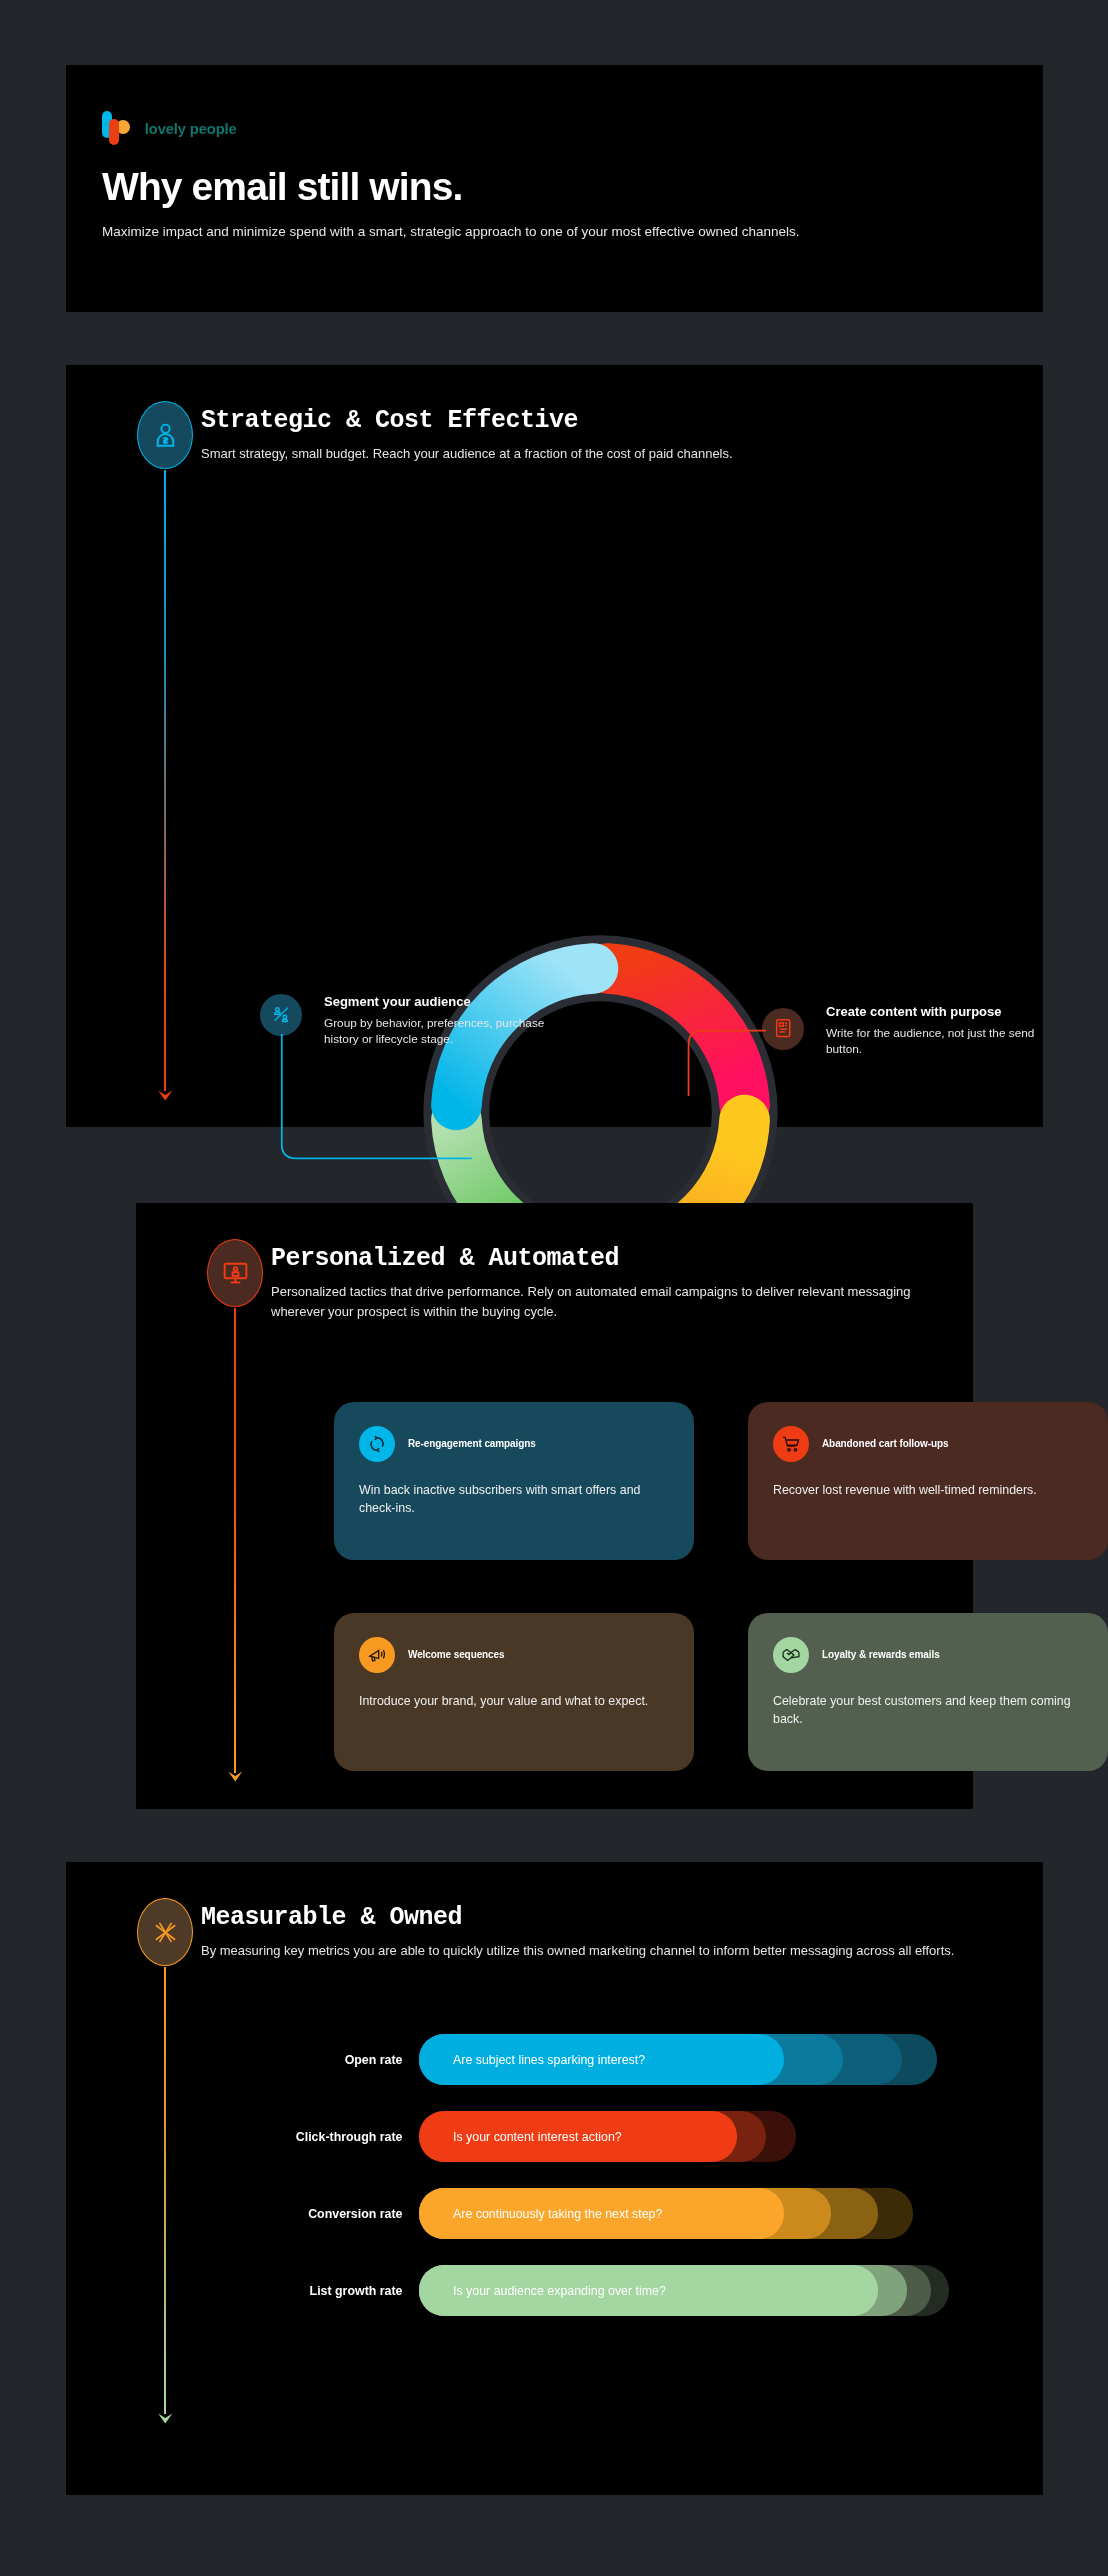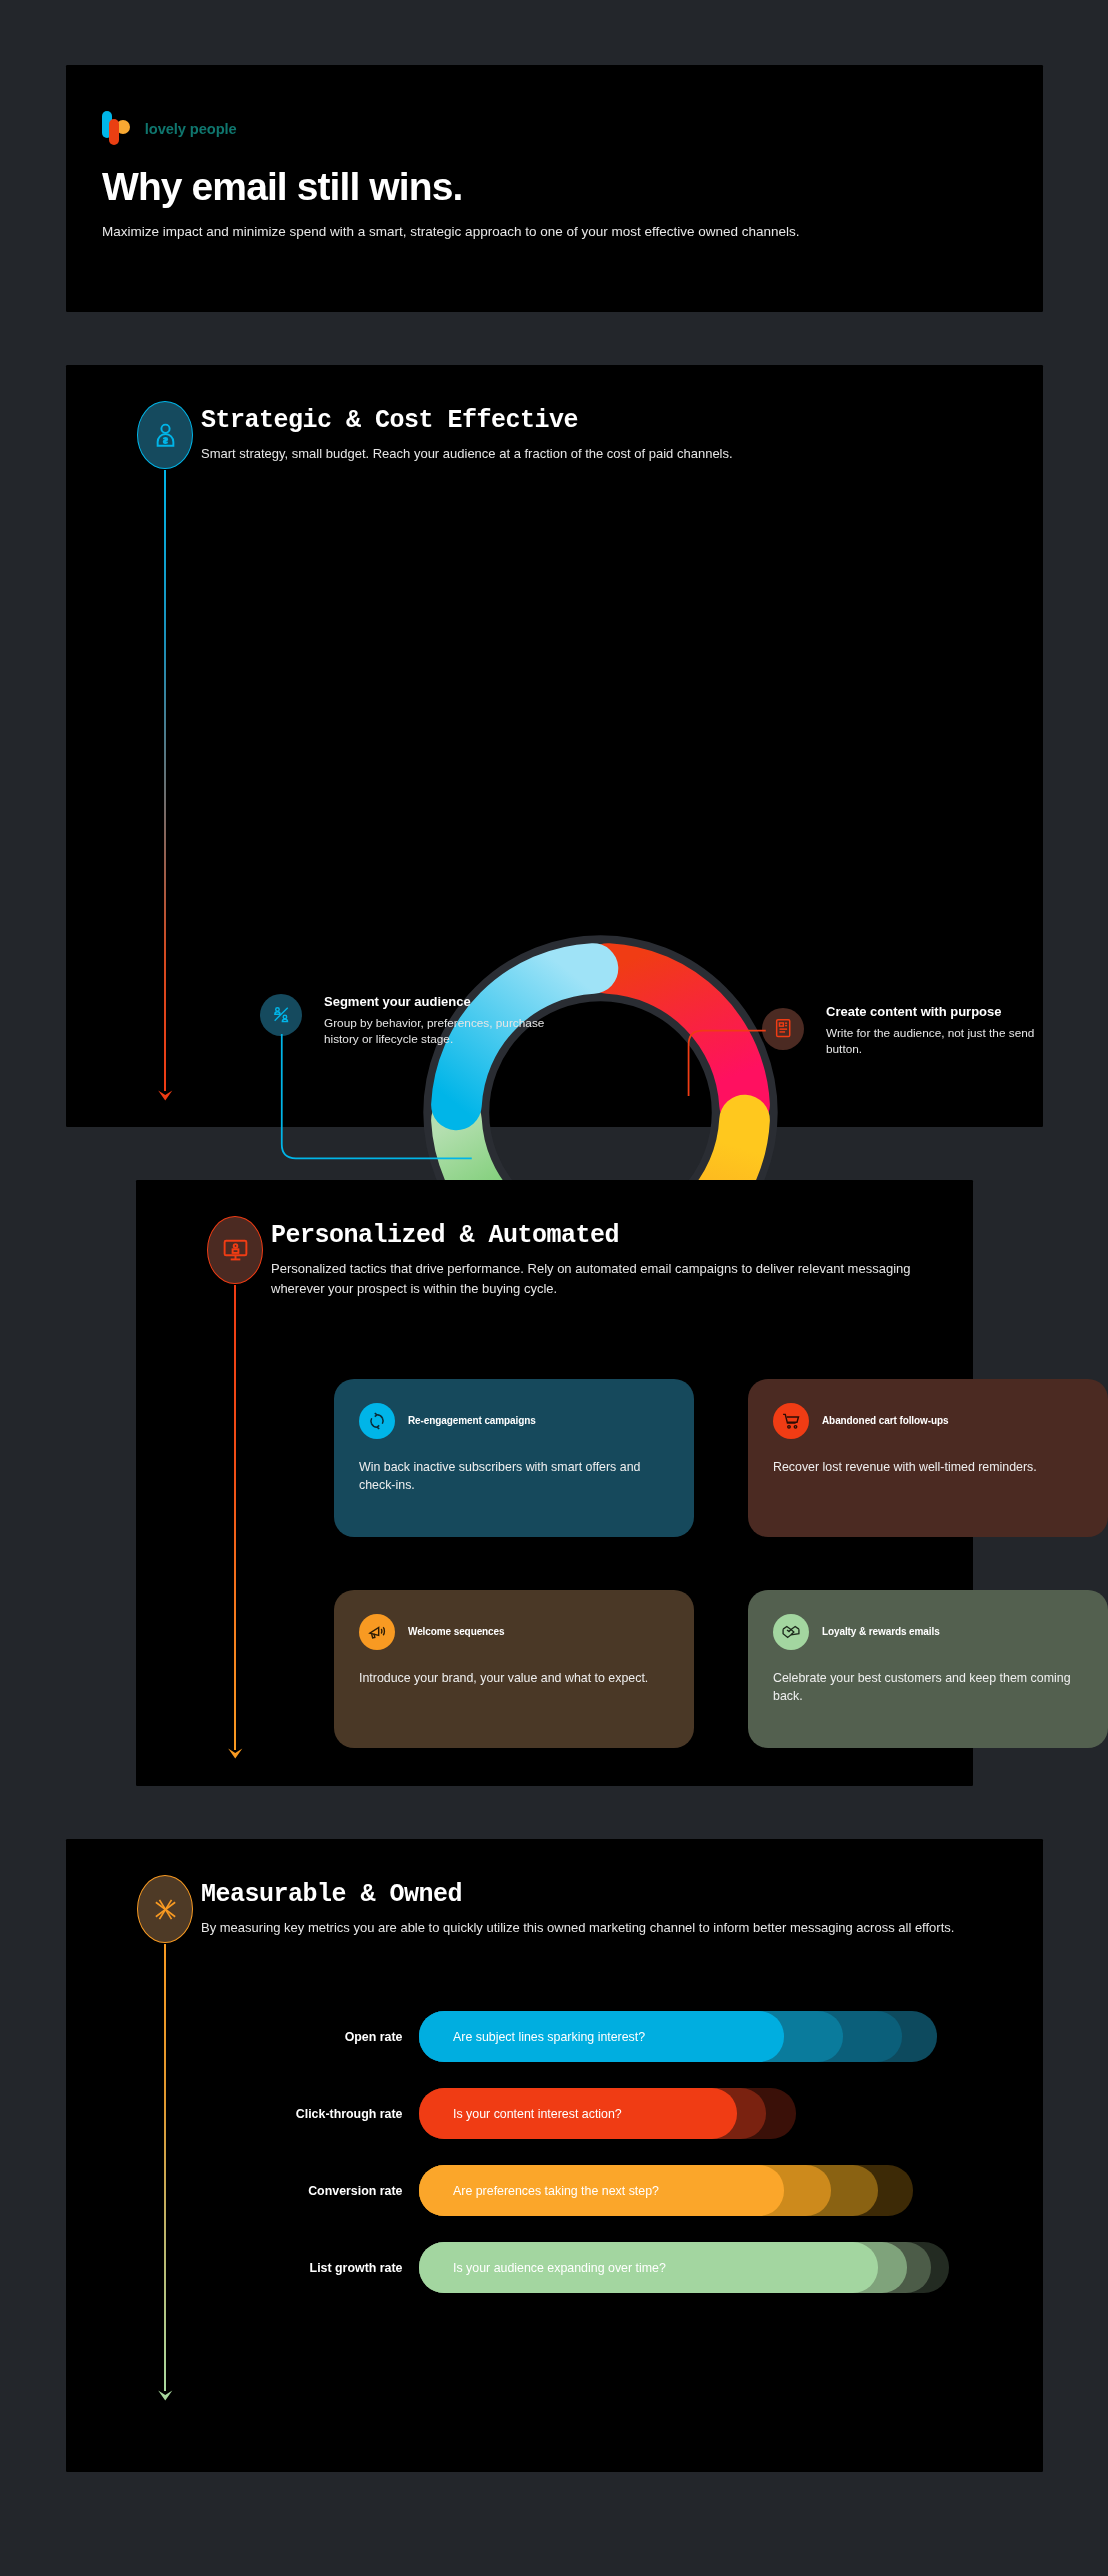--- a/index.html
+++ b/index.html
@@ -75,21 +75,21 @@
   .node .node-ico {
     width: 42px; height: 42px; border-radius: 50%;
     display:flex; align-items:center; justify-content:center; position:absolute;
   }
   .node .node-ico svg { width: 22.4px; height: 22.4px; }
   .node .node-txt { position: absolute; }
   .node .node-title { color:#fff; font-size:13px; font-weight:bold; line-height:1.25; }
   .node .node-body { color:#e6e6e6; font-size:11.8px; line-height:1.42; margin-top:4.7px; font-weight:300; }
 
   
-  #s3 { width: 837px; margin-top: 53px; height: 606px; }
+  #s3 { width: 837px; margin-top: 76px; height: 606px; }
   .grid2 {
     position:absolute; left: 198px; top: 199px;
     display: grid; grid-template-columns: 360px 360px; gap: 53px 54px;
   }
   .tile { border-radius: 20px; padding: 23.5px 25px 26px 25px; height: 158px; }
   .tile-head { display:flex; align-items:center; gap: 13px; }
   .tile-ico { width: 36px; height: 36px; border-radius:50%; flex:0 0 auto; display:flex; align-items:center; justify-content:center; }
   .tile-ico svg { width: 20px; height: 20px; }
   .tile-title { color:#fff; font-size: 10px; font-weight: bold; letter-spacing:-0.1px; }
   .tile-body { color:#efefef; font-size: 12.4px; line-height: 1.5; margin-top: 19px; font-weight: 300; }
@@ -383,21 +383,21 @@
             <div class="barq" style="z-index: 50;">Is your content interest action?</div>
           </div>
         </div>
         <div class="barrow">
           <div class="barlabel">Conversion rate</div>
           <div class="bartrack">
             <div class="seg" style="width: 494px; background: rgb(61, 42, 6); z-index: 1;"></div>
             <div class="seg" style="width: 459px; background: rgb(138, 98, 18); z-index: 2;"></div>
             <div class="seg" style="width: 412px; background: rgb(205, 138, 28); z-index: 3;"></div>
             <div class="seg" style="width: 365px; background: rgb(251, 166, 42); z-index: 4;"></div>
-            <div class="barq" style="z-index: 50;">Are preferences taking the next step?</div>
+            <div class="barq" style="z-index: 50;">Are continuously taking the next step?</div>
           </div>
         </div>
         <div class="barrow">
           <div class="barlabel">List growth rate</div>
           <div class="bartrack">
             <div class="seg" style="width: 530px; background: rgb(35, 43, 34); z-index: 1;"></div>
             <div class="seg" style="width: 512px; background: rgb(76, 92, 72); z-index: 2;"></div>
             <div class="seg" style="width: 488px; background: rgb(127, 163, 123); z-index: 3;"></div>
             <div class="seg" style="width: 459px; background: rgb(163, 214, 160); z-index: 4;"></div>
             <div class="barq" style="z-index: 50;">Is your audience expanding over time?</div>

